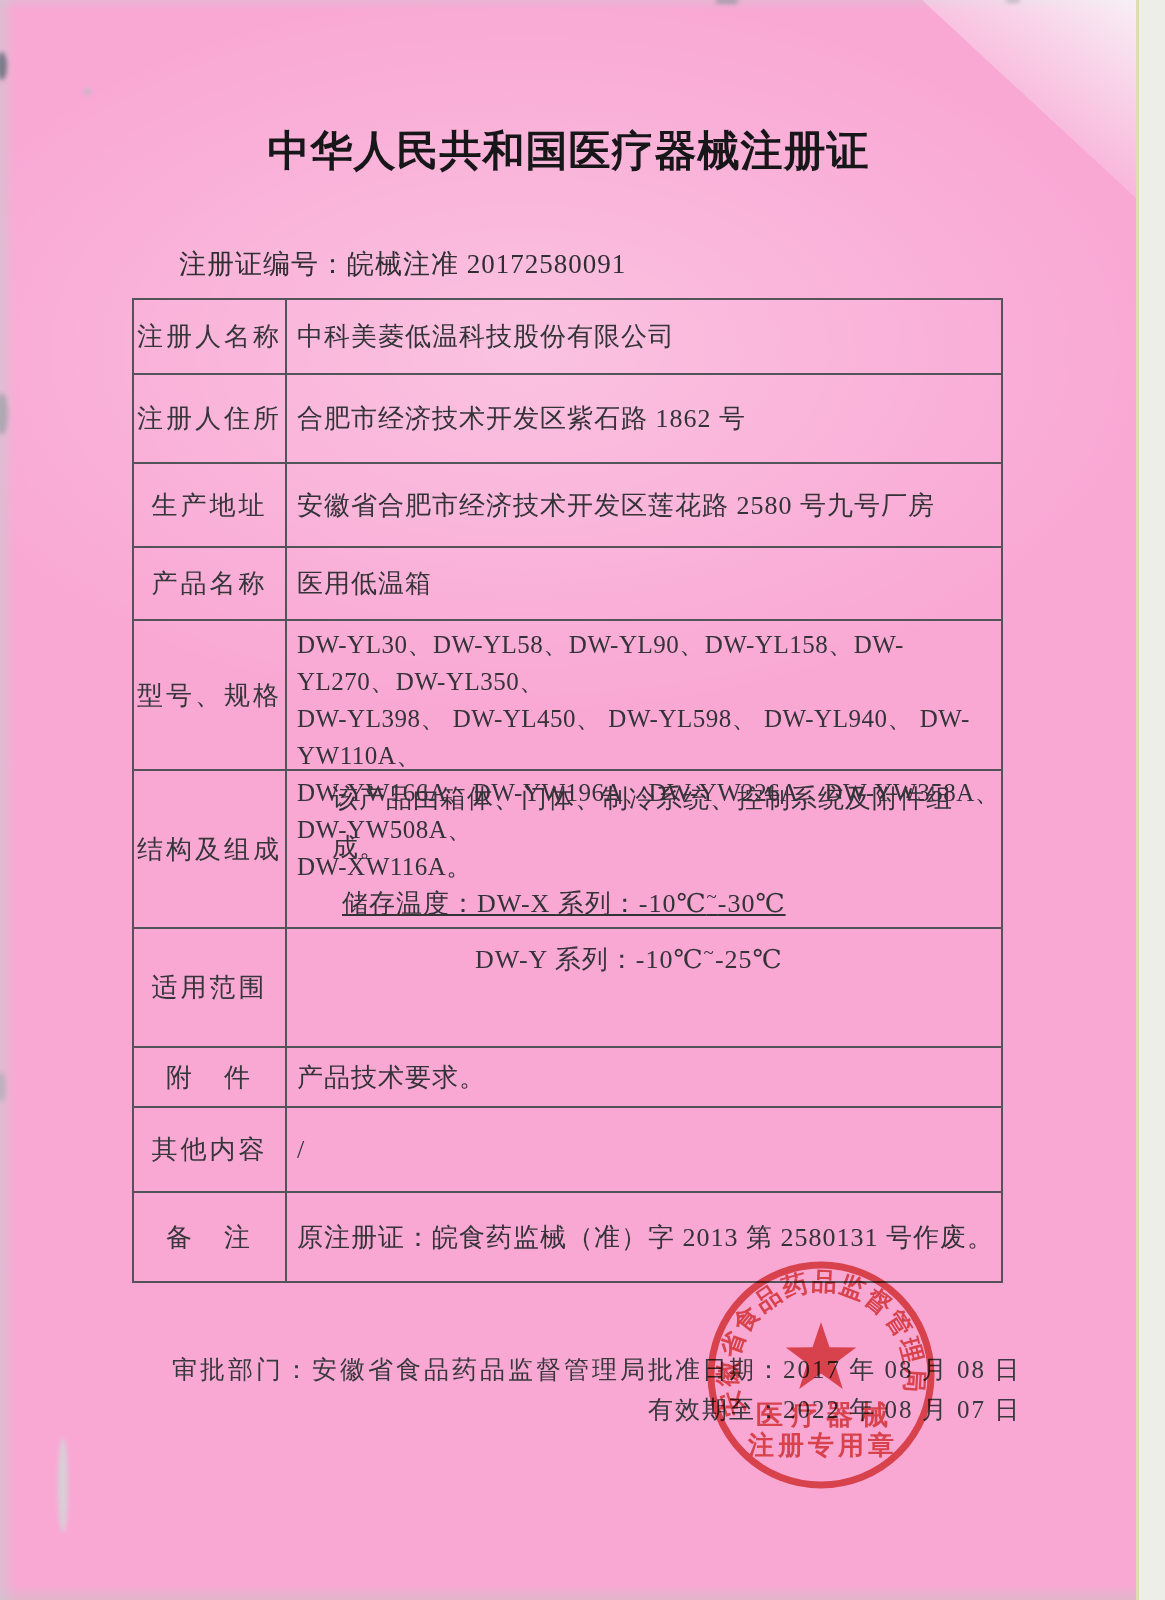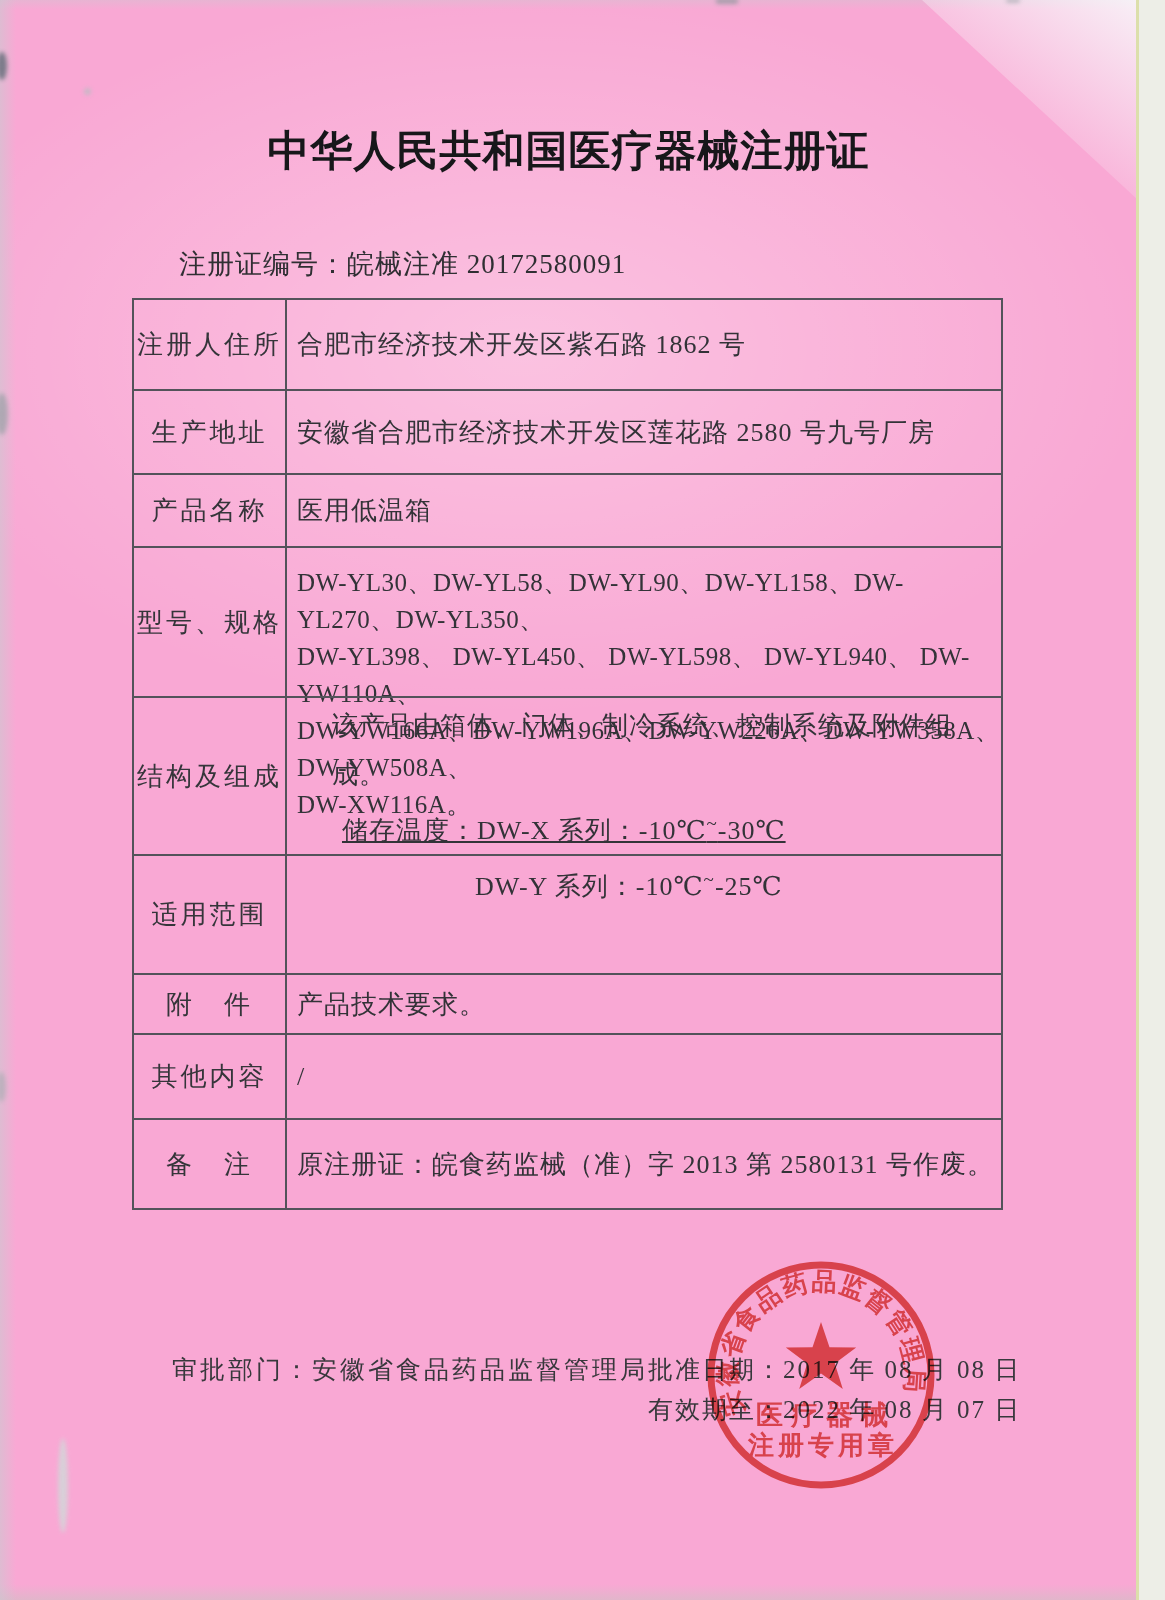--- a/index.html
+++ b/index.html
@@ -53,21 +53,21 @@
   .row { display:flex; border-top:2px solid #53535a; box-sizing:border-box; }
   .row:first-child { border-top:none; }
   .lbl {
     width:153px; flex:0 0 153px; border-right:2px solid #53535a; box-sizing:border-box;
     display:flex; align-items:center; justify-content:center;
     font-size:26px; letter-spacing:3px; color:#35353a; white-space:pre;
   }
   .val { flex:1; font-size:26px; color:#333338; letter-spacing:1px; box-sizing:border-box; padding-left:10px; }
   .vcenter { display:flex; align-items:center; }
 
-  .lines5 { padding-top:16px; line-height:37px; font-size:25px; letter-spacing:.5px; }
+  .lines5 { padding-top:5px; line-height:37px; font-size:25px; letter-spacing:.5px; }
   .lines6 { padding-top:3px; line-height:49px; }
   .lines7 { padding-top:14px; line-height:49px; }
   .ind1 { padding-left:35px; }
   .ind2 { padding-left:45px;text-decoration:underline; }
   .ind3 { padding-left:178px; }
   .ind4 { padding-left:33px; }
   .sup  { font-size:19px; vertical-align:9px; }
 
   .dept  { position:absolute; left:172px; top:1353px; font-size:25px; letter-spacing:3px; color:#38383c; }
   .date1 { position:absolute; left:648px; top:1353px; font-size:25px; letter-spacing:2px; color:#38383c; }
@@ -98,20 +98,24 @@
   <div class="mark m5"></div>
   <div class="mark m6"></div>
   <div class="mark m7"></div>
 
   <h1 class="title">中华人民共和国医疗器械注册证</h1>
 
   <div class="certline"><span>注册证编号：</span><span>皖械注准 20172580091</span></div>
 
   <div class="cert-table">
 
+    <div class="row" style="height:73px">
+      <div class="lbl">注册人名称</div>
+      <div class="val vcenter">中科美菱低温科技股份有限公司</div>
+    </div>
 
     <div class="row" style="height:89px">
       <div class="lbl">注册人住所</div>
       <div class="val vcenter">合肥市经济技术开发区紫石路 1862 号</div>
     </div>
 
     <div class="row" style="height:84px">
       <div class="lbl">生产地址</div>
       <div class="val vcenter">安徽省合肥市经济技术开发区莲花路 2580 号九号厂房</div>
     </div>

